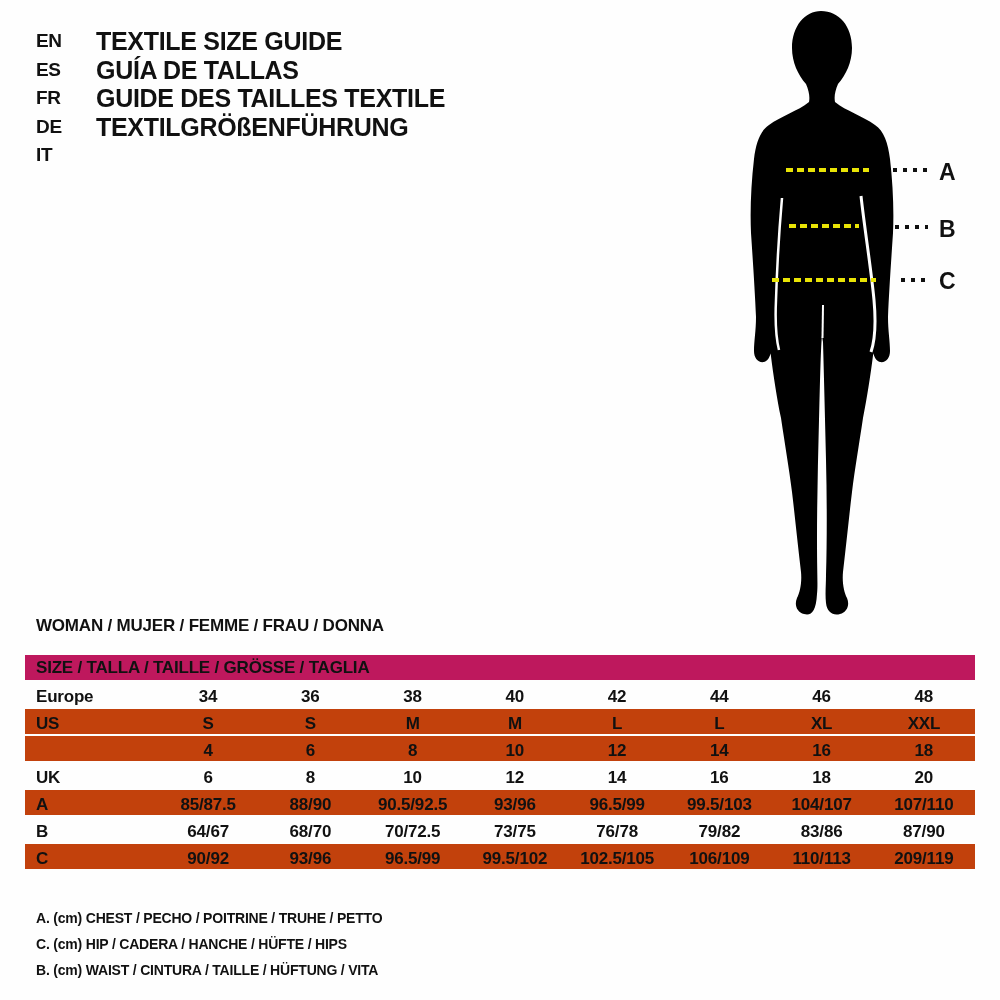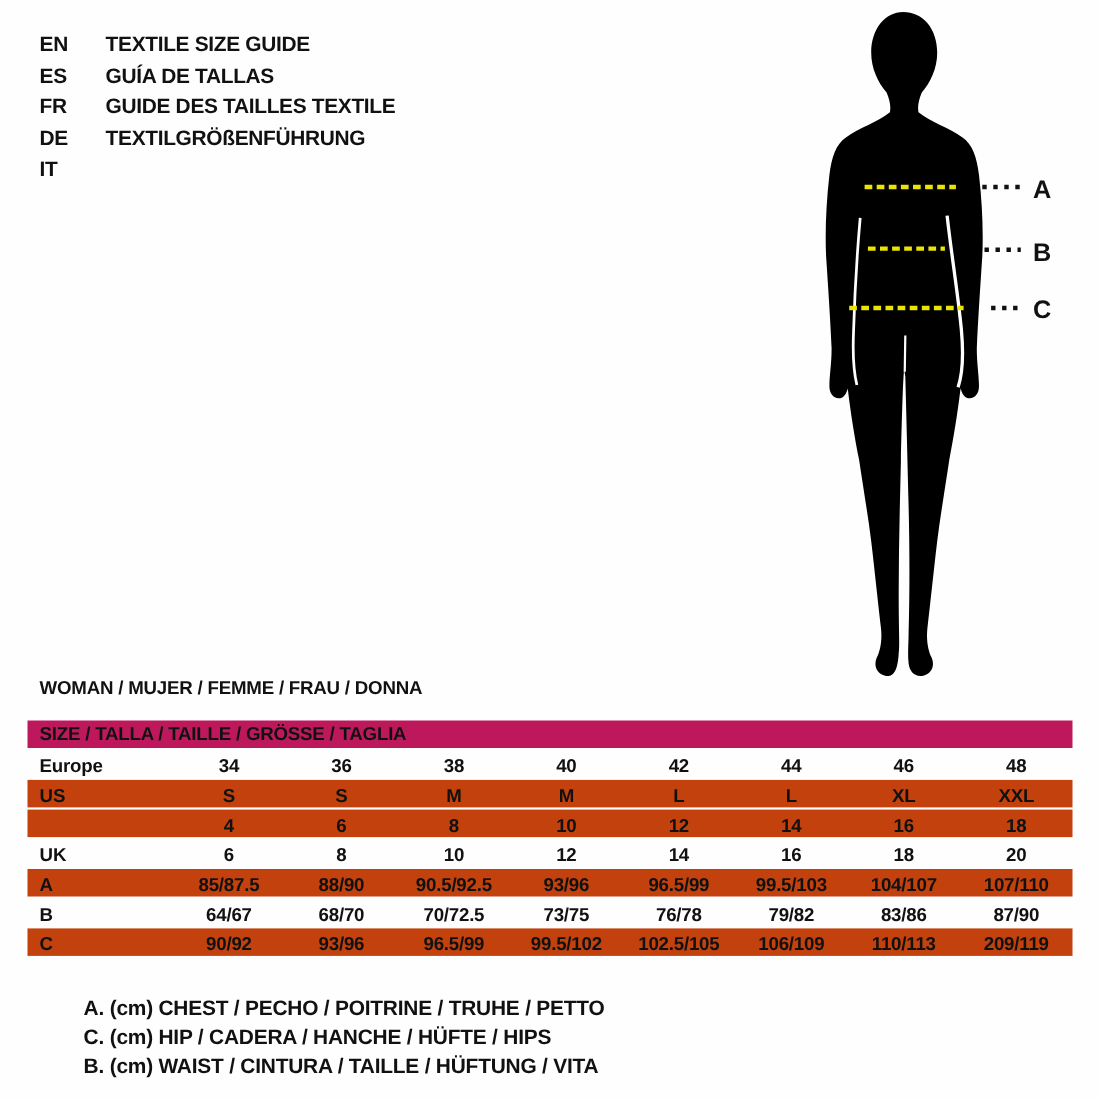--- a/index.html
+++ b/index.html
@@ -9,21 +9,21 @@
     overflow: hidden;
     font-family: "Liberation Sans", sans-serif;
     color: #111;
   }
   .page { position: relative; width: 1000px; height: 1000px; }
 
   
   .lang-block { position: absolute; left: 36px; top: 27px; }
   .lang-row { display: flex; line-height: 28.6px; }
   .lang-code { width: 60px; font-size: 19px; font-weight: bold; letter-spacing: -0.3px; }
-  .lang-label { font-size: 19px; font-weight: bold; letter-spacing: -0.3px; white-space: nowrap; text-align: right; }
+  .lang-label { font-size: 25px; font-weight: bold; letter-spacing: -0.3px; white-space: nowrap; text-align: right; }
 
   
   .figure { position: absolute; left: 730px; top: 0; width: 270px; height: 625px; }
   .figure svg { display: block; }
 
   
   .section-title {
     position: absolute; left: 36px; top: 616px;
     font-size: 17px; font-weight: bold; letter-spacing: -0.2px;
   }
@@ -40,21 +40,21 @@
     display: flex; height: 25px; margin-top: 2px;
     align-items: flex-end;
     font-size: 17px; font-weight: bold; letter-spacing: -0.2px;
   }
   .t-row.shaded { background: #c2410c; }
   .t-label { width: 132px; padding-left: 11px; box-sizing: border-box; text-align: left; }
   .t-cell { flex: 1; text-align: center; }
 
   
   .footnotes { position: absolute; left: 36px; top: 905px; }
-  .footnote { font-size: 19px; font-weight: bold; line-height: 26px; letter-spacing: -0.2px; white-space: nowrap; margin-left: 40px; }
+  .footnote { font-size: 14px; font-weight: bold; line-height: 26px; letter-spacing: -0.2px; white-space: nowrap; }
 </style>
 </head>
 <body>
 
 <div class="page">
 
   <div class="lang-block" id="langs">
       <div class="lang-row">
         <span class="lang-code">EN</span>
         <span class="lang-label">TEXTILE SIZE GUIDE</span>

